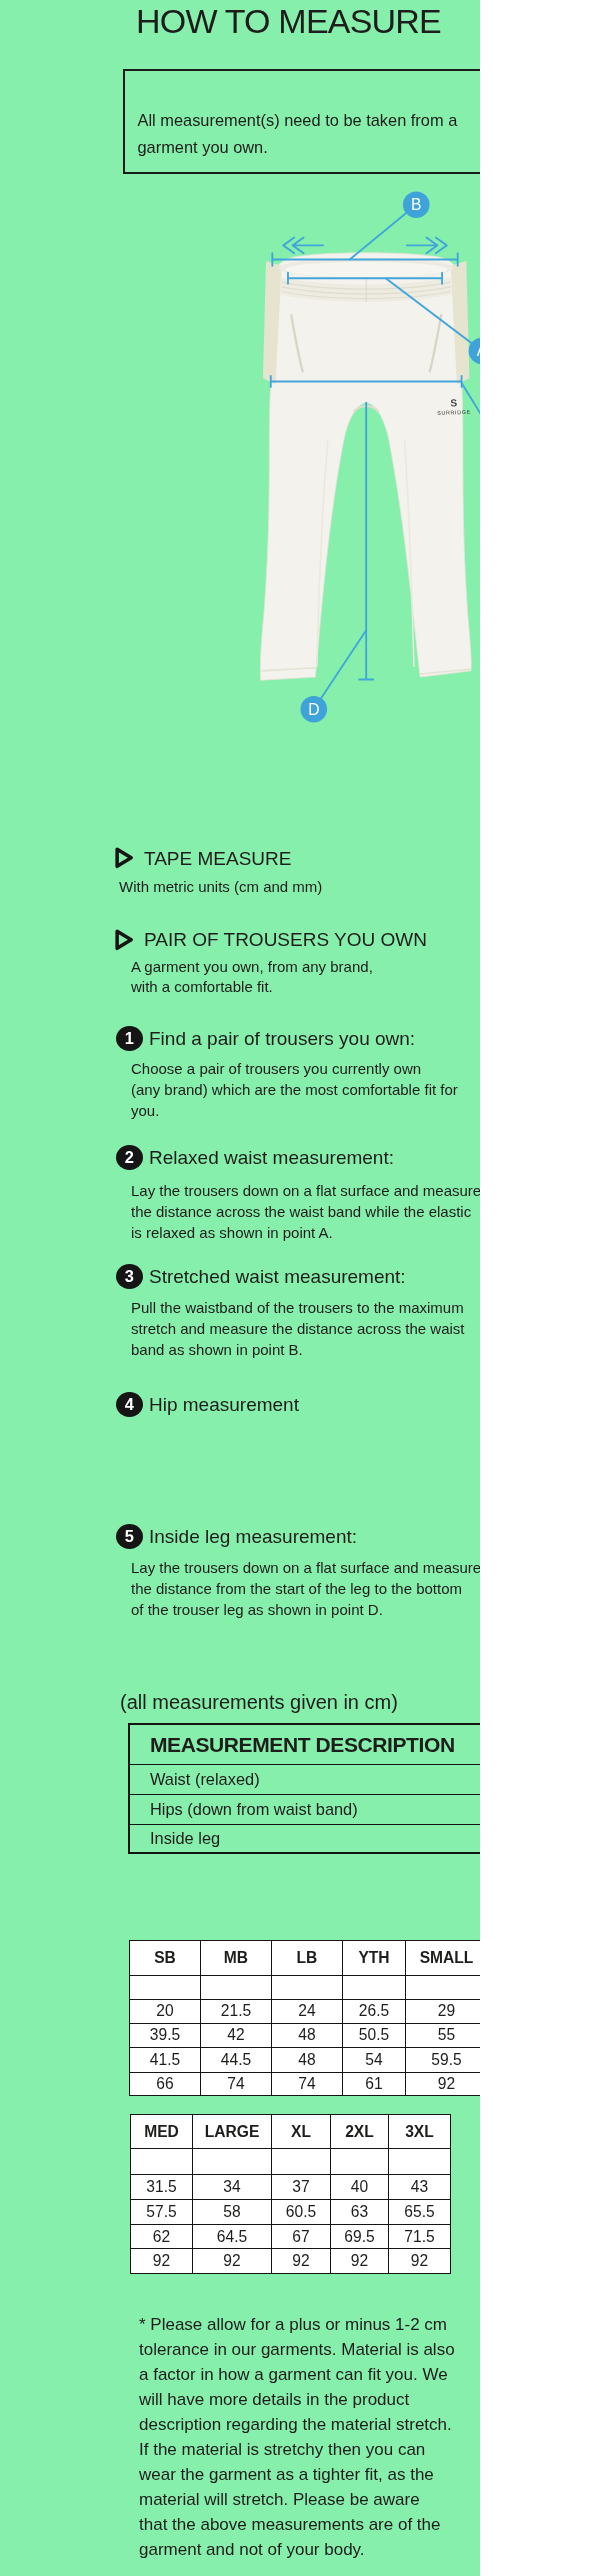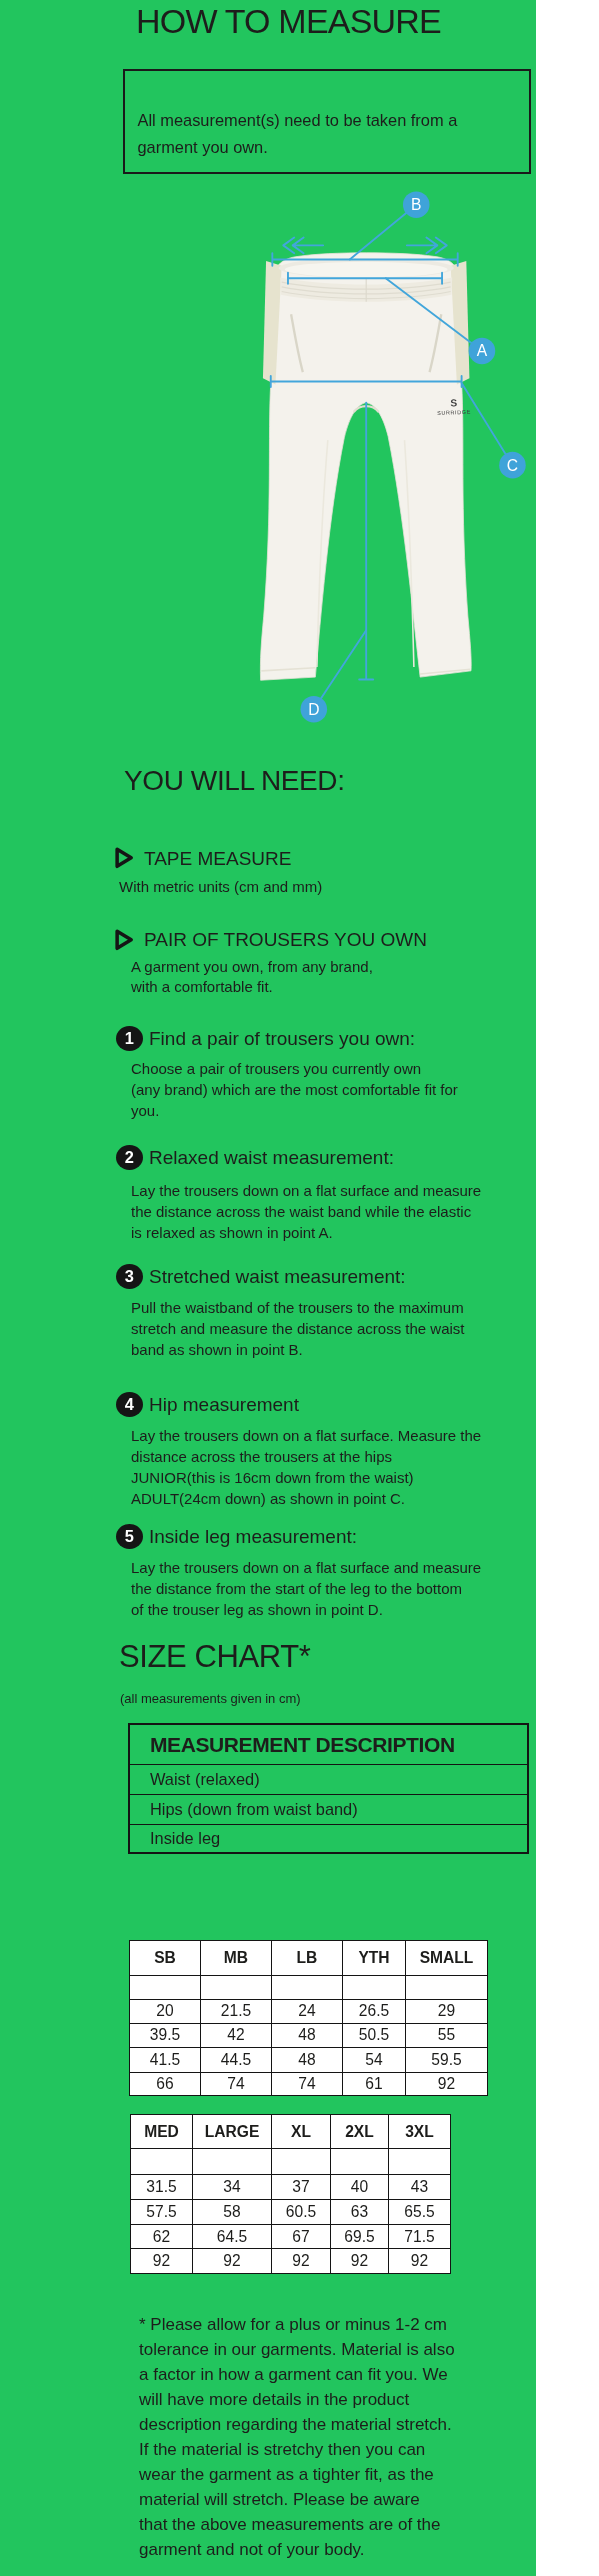--- a/index.html
+++ b/index.html
@@ -1,16 +1,16 @@
 <!DOCTYPE html>
 <html style="font-size:12.5px"><head>
 <meta charset="utf-8">
 <style>
   html,body{margin:0;padding:0;background:#ffffff;}
-  #page{position:relative;width:536px;height:2576px;background:#22c55e;color:#1d1d1b;
+  #page{position:relative;width:480px;height:2576px;background:#86efac;color:#1d1d1b;
         font-family:"Liberation Sans","DejaVu Sans",sans-serif;overflow:hidden;}
   .abs{position:absolute;}
   .page-title{left:136px;top:1.6px;font-size:34px;letter-spacing:-0.8px;white-space:nowrap;}
   .note-box{left:123px;top:69px;width:408px;border:2.3px solid #1a1a1a;box-sizing:border-box;
             padding:9.4px 12.5px 11px;font-size:16.4px;line-height:27px;white-space:pre-line;}
   .diagram{left:94px;top:178px;width:438px;height:579px;}
   .ywn-heading{left:124px;top:765px;font-size:28px;letter-spacing:-0.4px;white-space:nowrap;}
   .tri{width:20.3px;height:23.5px;}
   .tri-tape{left:114px;top:846px;}
   .tri-pair{left:114px;top:928px;}
@@ -23,21 +23,21 @@
   .step-badge{width:26.6px;height:25px;border-radius:50%;background:#151515;color:#ffffff;
               font-size:16.4px;font-weight:bold;text-align:center;line-height:25px;}
   .step-title{font-size:19px;line-height:25px;white-space:nowrap;}
   .step-body{font-size:15px;line-height:21px;width:422px;white-space:pre-line;}
   .b1{left:116px;top:1026px;} .h1x{left:149px;top:1026px;} .d1{left:131px;top:1058px;}
   .b2{left:116px;top:1145px;} .h2x{left:149px;top:1145px;} .d2{left:131px;top:1180px;}
   .b3{left:116px;top:1264px;} .h3x{left:149px;top:1264px;} .d3{left:131px;top:1297px;}
   .b4{left:116px;top:1392px;} .h4x{left:149px;top:1392px;} .d4{left:131px;top:1425px;}
   .b5{left:116px;top:1524px;} .h5x{left:149px;top:1524px;} .d5{left:131px;top:1557px;}
   .sc-heading{left:119px;top:1639px;font-size:31px;letter-spacing:-0.4px;white-space:nowrap;}
-  .sc-sub{left:120px;top:1691px;font-size:13px;white-space:nowrap;}
+  .sc-sub{left:120px;top:1691px;font-size:20px;white-space:nowrap;}
   .desc-table{left:128px;top:1723px;width:401px;border:2.3px solid #141414;box-sizing:border-box;}
   .desc-row{border-top:1.6px solid #141414;padding-left:20px;display:flex;align-items:center;}
   .desc-row:first-child{border-top:none;}
   .dr-header{height:39px;font-size:21px;font-weight:bold;letter-spacing:-0.4px;}
   .dr-metric{height:30px;font-size:16.4px;font-weight:bold;}
   .dr-plain{height:29px;font-size:16.4px;}
   .dr-last{height:27px;font-size:16.4px;}
   .sizes{border:1.6px solid #141414;display:grid;background:#ffffff;}
   .sizes .c{border-right:1.6px solid #141414;border-top:1.6px solid #141414;display:flex;
             align-items:center;justify-content:center;font-size:15.6px;}
@@ -109,21 +109,20 @@
       <text x="412" y="41" fill="#ffffff">B</text>
       <circle cx="496" cy="221" r="17" fill="#3fa3d9"></circle>
       <text x="496" y="228" fill="#ffffff">A</text>
       <circle cx="535" cy="367" r="17" fill="#3fa3d9"></circle>
       <text x="535" y="374" fill="#ffffff">C</text>
       <circle cx="281" cy="679" r="17" fill="#3fa3d9"></circle>
       <text x="281" y="686" fill="#ffffff">D</text>
     </g>
   </svg>
 
-  <div class="abs ywn-heading">YOU WILL NEED:</div>
 
   <svg class="abs tri tri-tape" viewBox="0 0 26 30">
     <path d="M4,4 L22,15 L4,26 Z" fill="none" stroke="#151515" stroke-width="4.5" stroke-linejoin="round"></path>
   </svg>
   <div class="abs item-title item-title-tape">TAPE MEASURE</div>
   <div class="abs item-sub item-sub-tape">With metric units (cm and mm)</div>
 
   <svg class="abs tri tri-pair" viewBox="0 0 26 30">
     <path d="M4,4 L22,15 L4,26 Z" fill="none" stroke="#151515" stroke-width="4.5" stroke-linejoin="round"></path>
   </svg>
@@ -144,32 +143,27 @@
 is relaxed as shown in point A.</div>
 
   <div class="abs step-badge b3">3</div>
   <div class="abs step-title h3x">Stretched waist measurement:</div>
   <div class="abs step-body d3">Pull the waistband of the trousers to the maximum
 stretch and measure the distance across the waist
 band as shown in point B.</div>
 
   <div class="abs step-badge b4">4</div>
   <div class="abs step-title h4x">Hip measurement</div>
-  <div class="abs step-body d4">Lay the trousers down on a flat surface. Measure the
-distance across the trousers at the hips
-JUNIOR(this is 16cm down from the waist)
-ADULT(24cm down) as shown in point C.</div>
 
   <div class="abs step-badge b5">5</div>
   <div class="abs step-title h5x">Inside leg measurement:</div>
   <div class="abs step-body d5">Lay the trousers down on a flat surface and measure
 the distance from the start of the leg to the bottom
 of the trouser leg as shown in point D.</div>
 
-  <div class="abs sc-heading">SIZE CHART*</div>
   <div class="abs sc-sub">(all measurements given in cm)</div>
 
   <div class="abs desc-table">
     <div class="desc-row dr-header">MEASUREMENT DESCRIPTION</div>
     <div class="desc-row dr-plain">Waist (relaxed)</div>
     <div class="desc-row dr-plain">Hips (down from waist band)</div>
     <div class="desc-row dr-last">Inside leg</div>
   </div>
 
   <div class="abs sizes size-t1">

